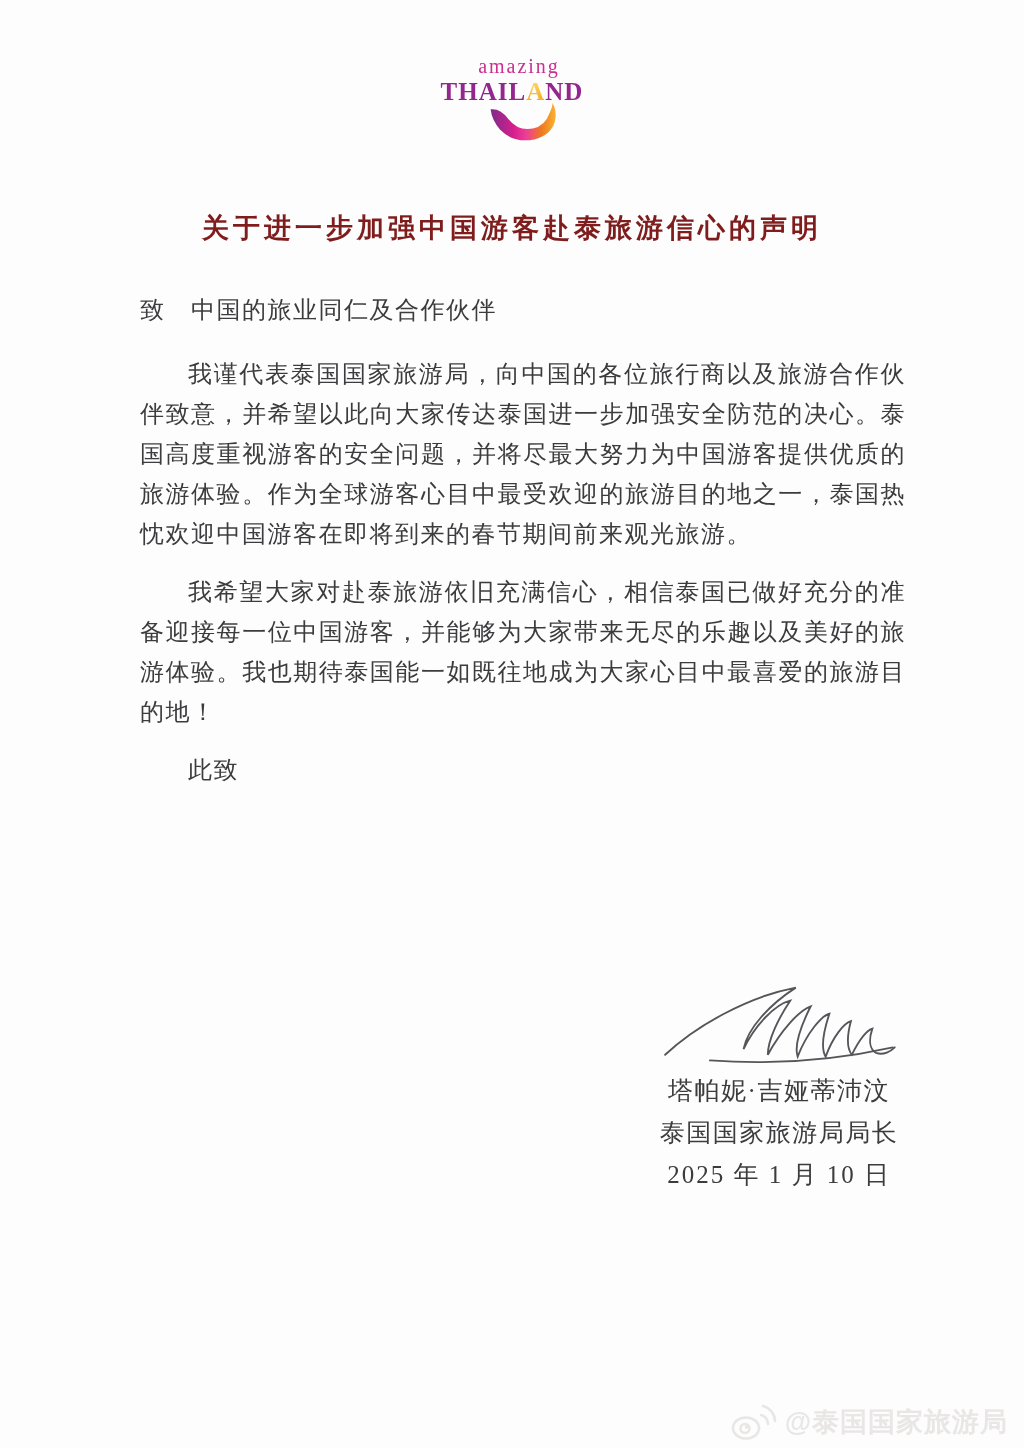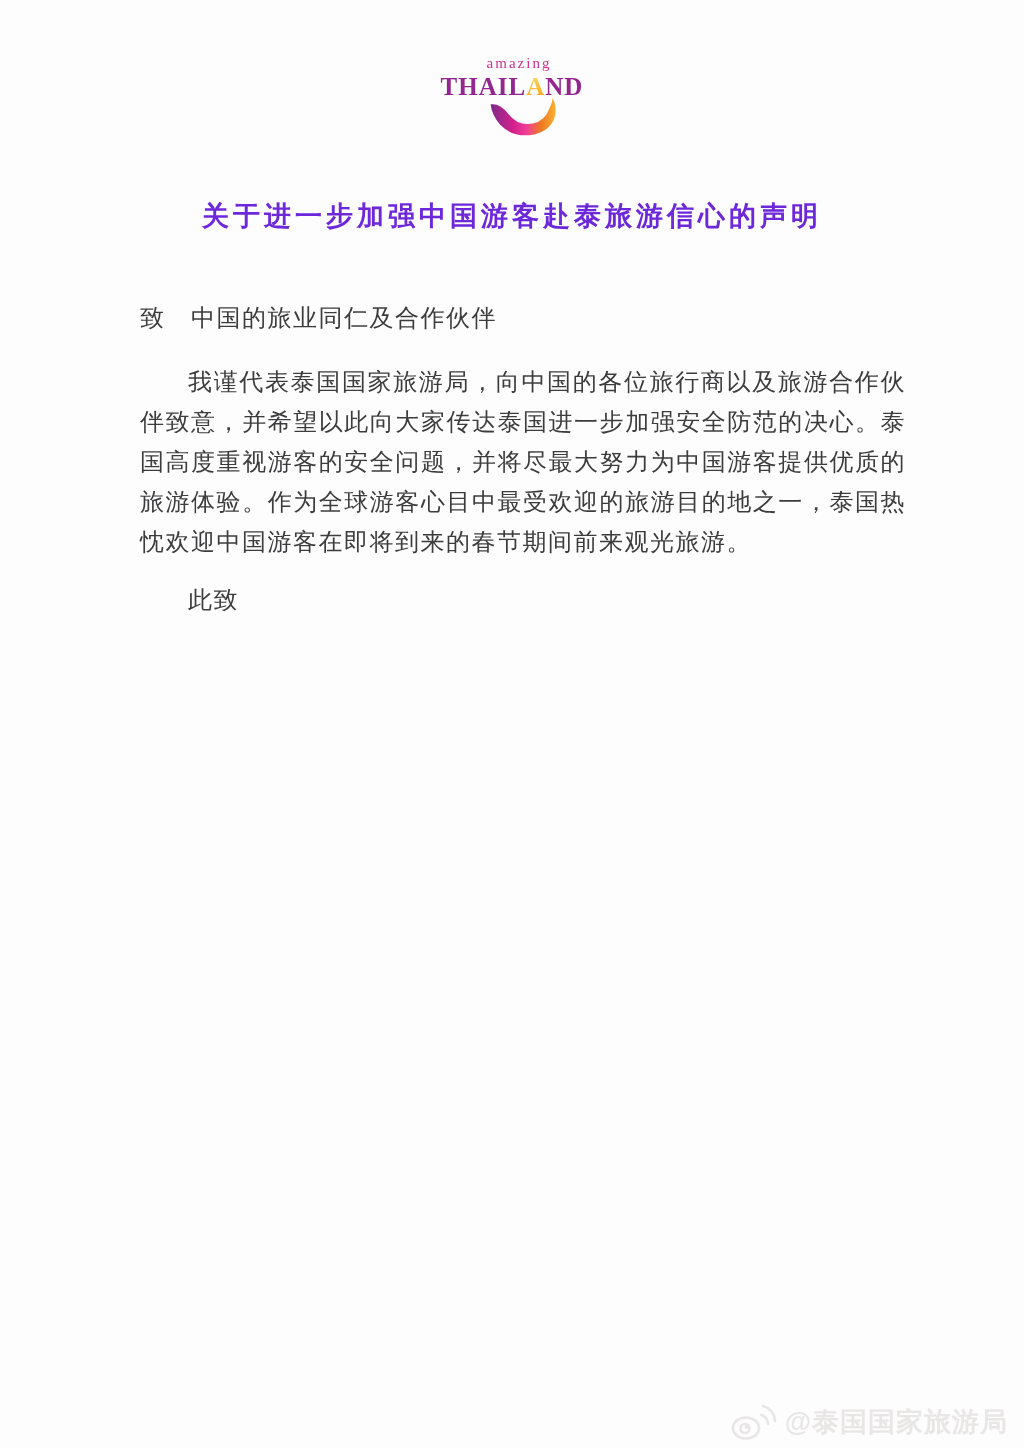--- a/index.html
+++ b/index.html
@@ -21,21 +21,21 @@
   
   .logo {
     position: absolute;
     top: 56px;
     left: 0;
     right: 0;
     text-align: center;
     line-height: 1;
   }
   .logo-amazing {
-    font-size: 15px;
+    font-size: 20px;
     letter-spacing: 2px;
     color: #c9308f;
     margin-left: 14px;
     margin-bottom: 3px;
     font-weight: 500;
   }
   .logo-thailand {
     font-size: 25px;
     letter-spacing: 1px;
     font-weight: 600;
@@ -54,40 +54,40 @@
     margin: -6px auto 0 auto;
     transform: translateX(10px);
   }
 
   
   .title {
     position: absolute;
     top: 198px;
     left: 0;
     right: 0;
-    margin: 0;
+    margin: 12px;
     text-align: center;
     font-size: 27px;
     font-weight: 700;
     letter-spacing: 4px;
-    color: #6d28d9;
+    color: #7f1d1d;
   }
 
   
   .letter-body {
     position: absolute;
     top: 290px;
     left: 140px;
     width: 782px;
     font-size: 24px;
     line-height: 40px;
     letter-spacing: 1.5px;
   }
   .salutation {
-    margin: 8px 0 24px 0;
+    margin: 0 0 24px 0;
   }
   .para {
     margin: 0 16px 18px 0;
     text-indent: 2em;
     text-align: justify;
     text-justify: inter-character;
   }
   .closing {
     margin: 16px 0 12px 0;
     text-indent: 2em;
@@ -161,23 +161,41 @@
                Q48,62 28,42
                Q16,28 14,12 Z" fill="url(#swooshGrad)"></path>
     </svg>
   </header>
 
   <h1 class="title">关于进一步加强中国游客赴泰旅游信心的声明</h1>
 
   <div class="letter-body">
     <p class="salutation">致　中国的旅业同仁及合作伙伴</p>
     <p class="para">我谨代表泰国国家旅游局，向中国的各位旅行商以及旅游合作伙伴致意，并希望以此向大家传达泰国进一步加强安全防范的决心。泰国高度重视游客的安全问题，并将尽最大努力为中国游客提供优质的旅游体验。作为全球游客心目中最受欢迎的旅游目的地之一，泰国热忱欢迎中国游客在即将到来的春节期间前来观光旅游。</p>
+    <p class="para">我希望大家对赴泰旅游依旧充满信心，相信泰国已做好充分的准备迎接每一位中国游客，并能够为大家带来无尽的乐趣以及美好的旅游体验。我也期待泰国能一如既往地成为大家心目中最喜爱的旅游目的地！</p>
     <p class="closing">此致</p>
   </div>
 
+  <div class="sig-block">
+    <svg class="signature-svg" viewBox="0 0 260 90" aria-hidden="true">
+      <g fill="none" stroke="#55555a" stroke-width="2" stroke-linecap="round">
+        <path d="M8,78 C40,48 95,16 148,6 C120,24 96,50 92,72
+                 C104,46 126,24 142,20 C130,38 118,62 118,78
+                 C132,52 152,30 164,26 C154,46 146,68 150,80
+                 C160,54 176,36 184,34 C178,52 174,70 180,80
+                 C188,58 200,44 207,42 C203,57 202,70 208,78
+                 C216,62 224,52 230,50 C226,62 227,72 234,76
+                 C242,79 250,74 254,70"></path>
+        <path d="M56,84 C110,88 180,86 252,70"></path>
+      </g>
+    </svg>
+    <div class="sig-name">塔帕妮·吉娅蒂沛汶</div>
+    <div class="sig-title">泰国国家旅游局局长</div>
+    <div class="sig-date">2025 年 1 月 10 日</div>
+  </div>
 
   <div class="watermark">
     <svg class="weibo-svg" viewBox="0 0 48 40" aria-hidden="true">
       <g fill="none" stroke="#e9e6e6" stroke-width="2.6" stroke-linecap="round">
         <ellipse cx="17" cy="26" rx="13" ry="10.5"></ellipse>
         <circle cx="16" cy="26.5" r="4.5"></circle>
         <path d="M32,13 a9,9 0 0 1 7,9"></path>
         <path d="M34,4 a16,16 0 0 1 12,15"></path>
       </g>
       <circle cx="17.5" cy="25" r="1.8" fill="#e9e6e6"></circle>

